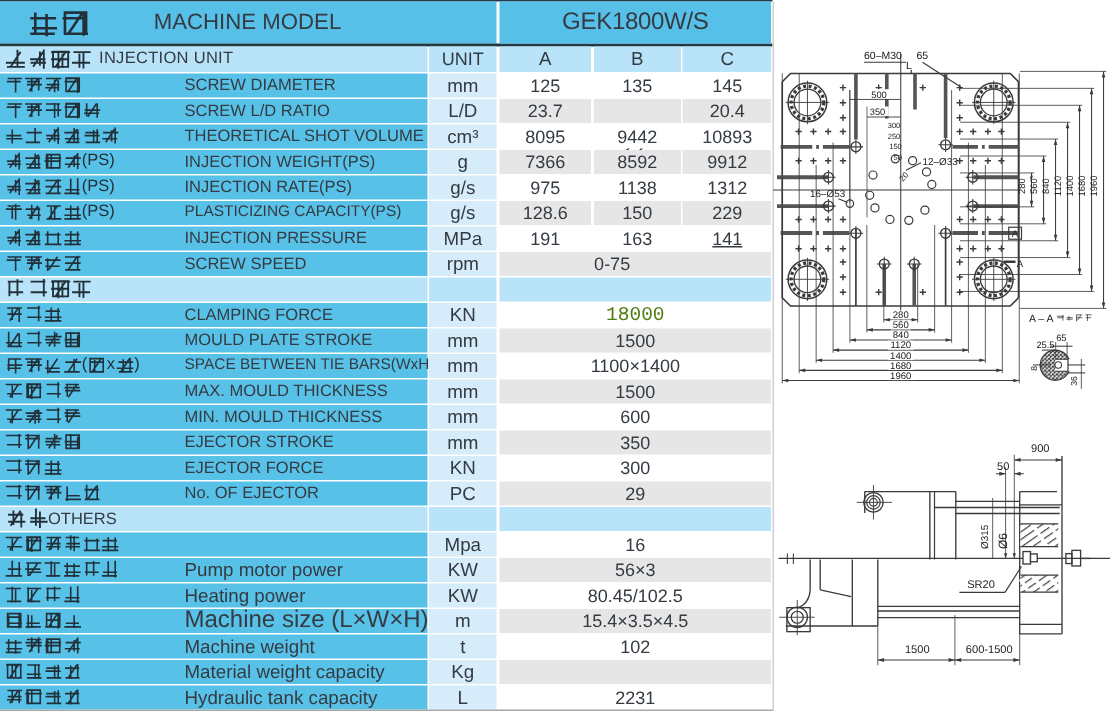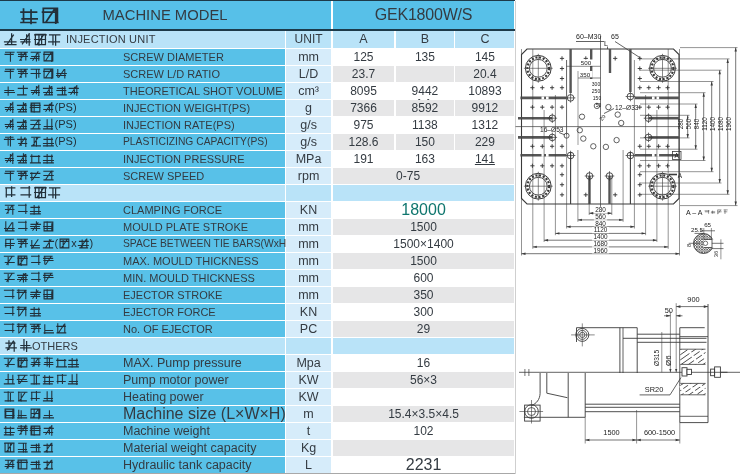--- a/index.html
+++ b/index.html
@@ -309,21 +309,21 @@
         </svg>
         <svg width="12.9" height="13" viewBox="0 0 12.5 12.5" style="flex:none">
           <path d="M1.4 10.5H11.0 M1.9 4.2H10.1 M1.4 8.2H11.1 M5.0 2.4V10.7 M9.5 2.8V10.5" fill="none" stroke="#22303a" stroke-width="1.04" stroke-linecap="square"></path>
         </svg>
       </span>
     </div>
 <div style="position:absolute;left:123.0px;top:201.9px;width:165.0px;height:15.9px;display:flex;align-items:center;justify-content:flex-start;font-size:11px;color:#343b42;white-space:nowrap">CLAMPING FORCE</div>
 <div style="position:absolute;left:285.8px;top:201.9px;width:45.5px;height:15.9px;background:#d6ecfa;"></div>
 <div style="position:absolute;left:285.8px;top:201.9px;width:45.5px;height:15.9px;display:flex;align-items:center;justify-content:center;font-size:12.5px;color:#343b42;">KN</div>
 <div style="position:absolute;left:332.6px;top:201.9px;width:181.9px;height:15.9px;background:#ffffff;"></div>
-<div style="position:absolute;left:332.6px;top:201.9px;width:181.9px;height:15.9px;display:flex;align-items:center;justify-content:center;font-size:16px;color:#0f766e;">18000</div>
+<div style="position:absolute;left:332.6px;top:201.9px;width:181.9px;height:15.9px;display:flex;align-items:center;justify-content:center;font-size:13px;color:#4d7c0f;font-family:Liberation Mono, monospace;">18000</div>
 
 <div style="position:absolute;left:0.0px;top:218.9px;width:284.5px;height:15.9px;background:#58c1e8;"></div>
 <div style="position:absolute;left:3.0px;top:218.9px;width:120.0px;height:15.9px;display:flex;align-items:center;justify-content:flex-start;font-size:13px;color:#343b42;">
       <span style="display:inline-flex;align-items:center;color:#22303a">
         <svg width="12.9" height="13" viewBox="0 0 12.5 12.5" style="flex:none">
           <path d="M2.4 10.5H10.7 M1.5 8.2H10.8 M9.5 2.6V9.9 M2.7 1.6V10.2 M8.7 2.5L3.7 10.0" fill="none" stroke="#22303a" stroke-width="1.04" stroke-linecap="square"></path>
         </svg>
         <svg width="12.9" height="13" viewBox="0 0 12.5 12.5" style="flex:none">
           <path d="M2.5 2.2H9.9 M2.6 8.2H10.7 M9.5 1.3V10.2" fill="none" stroke="#22303a" stroke-width="1.04" stroke-linecap="square"></path>
         </svg>
@@ -364,21 +364,21 @@
         <svg width="12.9" height="13" viewBox="0 0 12.5 12.5" style="flex:none">
           <path d="M2.4 4.2H10.9 M1.3 8.2H11.0 M2.7 10.5H10.3 M9.5 1.9V10.0 M5.0 2.9V10.4 M8.7 2.5L3.7 10.0" fill="none" stroke="#22303a" stroke-width="1.04" stroke-linecap="square"></path>
         </svg>
         <span style="font-size:11px;position:relative;top:-1.0px">)</span>
       </span>
     </div>
 <div style="position:absolute;left:123.0px;top:235.9px;width:165.0px;height:15.9px;display:flex;align-items:center;justify-content:flex-start;font-size:10.3px;color:#343b42;white-space:nowrap">SPACE BETWEEN TIE BARS(WxH)</div>
 <div style="position:absolute;left:285.8px;top:235.9px;width:45.5px;height:15.9px;background:#d6ecfa;"></div>
 <div style="position:absolute;left:285.8px;top:235.9px;width:45.5px;height:15.9px;display:flex;align-items:center;justify-content:center;font-size:12.5px;color:#343b42;">mm</div>
 <div style="position:absolute;left:332.6px;top:235.9px;width:181.9px;height:15.9px;background:#ffffff;"></div>
-<div style="position:absolute;left:332.6px;top:235.9px;width:181.9px;height:15.9px;display:flex;align-items:center;justify-content:center;font-size:12px;color:#343b42;">1500×1400</div>
+<div style="position:absolute;left:332.6px;top:235.9px;width:181.9px;height:15.9px;display:flex;align-items:center;justify-content:center;font-size:12px;color:#343b42;">1100×1400</div>
 
 <div style="position:absolute;left:0.0px;top:252.9px;width:284.5px;height:15.9px;background:#58c1e8;"></div>
 <div style="position:absolute;left:3.0px;top:252.9px;width:120.0px;height:15.9px;display:flex;align-items:center;justify-content:flex-start;font-size:13px;color:#343b42;">
       <span style="display:inline-flex;align-items:center;color:#22303a">
         <svg width="12.9" height="13" viewBox="0 0 12.5 12.5" style="flex:none">
           <path d="M2.2 8.2H10.9 M1.3 2.2H10.7 M5.0 3.3V10.4 M8.7 2.5L3.7 10.0" fill="none" stroke="#22303a" stroke-width="1.04" stroke-linecap="square"></path>
         </svg>
         <svg width="12.9" height="13" viewBox="0 0 12.5 12.5" style="flex:none">
           <path d="M2.7 2.2H10.5 M1.8 4.2H10.9 M5.0 1.9V11.1 M2.7 3.1V9.7 M2.0 2.0H10.5V10.5H2.0Z M8.7 2.5L3.7 10.0" fill="none" stroke="#22303a" stroke-width="1.04" stroke-linecap="square"></path>
         </svg>
@@ -519,21 +519,20 @@
           <path d="M2.1 8.2H10.5 M2.3 2.2H9.9 M2.7 6.2H10.4 M5.0 1.3V9.7 M7.2 1.9V10.5" fill="none" stroke="#22303a" stroke-width="1.04" stroke-linecap="square"></path>
         </svg>
         <svg width="12.9" height="13" viewBox="0 0 12.5 12.5" style="flex:none">
           <path d="M1.7 4.2H10.4 M1.4 10.5H11.1 M2.7 2.6V9.8 M9.5 3.4V9.6" fill="none" stroke="#22303a" stroke-width="1.04" stroke-linecap="square"></path>
         </svg>
         <svg width="12.9" height="13" viewBox="0 0 12.5 12.5" style="flex:none">
           <path d="M1.4 10.5H11.0 M1.9 4.2H10.1 M1.4 8.2H11.1 M5.0 2.4V10.7 M9.5 2.8V10.5" fill="none" stroke="#22303a" stroke-width="1.04" stroke-linecap="square"></path>
         </svg>
       </span>
     </div>
-<div style="position:absolute;left:123.0px;top:354.8px;width:165.0px;height:15.9px;display:flex;align-items:center;justify-content:flex-start;font-size:12.5px;color:#343b42;white-space:nowrap">MAX. Pump pressure</div>
 <div style="position:absolute;left:285.8px;top:354.8px;width:45.5px;height:15.9px;background:#d6ecfa;"></div>
 <div style="position:absolute;left:285.8px;top:354.8px;width:45.5px;height:15.9px;display:flex;align-items:center;justify-content:center;font-size:12.5px;color:#343b42;">Mpa</div>
 <div style="position:absolute;left:332.6px;top:354.8px;width:181.9px;height:15.9px;background:#ffffff;"></div>
 <div style="position:absolute;left:332.6px;top:354.8px;width:181.9px;height:15.9px;display:flex;align-items:center;justify-content:center;font-size:12px;color:#343b42;">16</div>
 
 <div style="position:absolute;left:0.0px;top:371.8px;width:284.5px;height:15.9px;background:#58c1e8;"></div>
 <div style="position:absolute;left:3.0px;top:371.8px;width:120.0px;height:15.9px;display:flex;align-items:center;justify-content:flex-start;font-size:13px;color:#343b42;">
       <span style="display:inline-flex;align-items:center;color:#22303a">
         <svg width="12.9" height="13" viewBox="0 0 12.5 12.5" style="flex:none">
           <path d="M1.3 10.5H10.9 M2.7 6.2H9.9 M5.0 1.3V10.6 M9.5 2.1V10.6" fill="none" stroke="#22303a" stroke-width="1.04" stroke-linecap="square"></path>
@@ -575,20 +574,21 @@
         </svg>
         <svg width="12.9" height="13" viewBox="0 0 12.5 12.5" style="flex:none">
           <path d="M1.4 10.5H10.1 M2.2 8.2H10.1 M5.0 1.6V10.3 M9.5 1.3V11.0" fill="none" stroke="#22303a" stroke-width="1.04" stroke-linecap="square"></path>
         </svg>
       </span>
     </div>
 <div style="position:absolute;left:123.0px;top:388.8px;width:165.0px;height:15.9px;display:flex;align-items:center;justify-content:flex-start;font-size:12.5px;color:#343b42;white-space:nowrap">Heating power</div>
 <div style="position:absolute;left:285.8px;top:388.8px;width:45.5px;height:15.9px;background:#d6ecfa;"></div>
 <div style="position:absolute;left:285.8px;top:388.8px;width:45.5px;height:15.9px;display:flex;align-items:center;justify-content:center;font-size:12.5px;color:#343b42;">KW</div>
 <div style="position:absolute;left:332.6px;top:388.8px;width:181.9px;height:15.9px;background:#ffffff;"></div>
+<div style="position:absolute;left:332.6px;top:388.8px;width:181.9px;height:15.9px;display:flex;align-items:center;justify-content:center;font-size:12px;color:#343b42;">80.45/102.5</div>
 
 <div style="position:absolute;left:0.0px;top:405.8px;width:284.5px;height:15.9px;background:#58c1e8;"></div>
 <div style="position:absolute;left:3.0px;top:405.8px;width:120.0px;height:15.9px;display:flex;align-items:center;justify-content:flex-start;font-size:13px;color:#343b42;">
       <span style="display:inline-flex;align-items:center;color:#22303a">
         <svg width="12.9" height="13" viewBox="0 0 12.5 12.5" style="flex:none">
           <path d="M2.6 8.2H10.8 M2.1 10.5H10.7 M1.9 4.2H10.3 M9.5 2.7V11.1 M2.7 3.5V10.0 M2.0 2.0H10.5V10.5H2.0Z" fill="none" stroke="#22303a" stroke-width="1.04" stroke-linecap="square"></path>
         </svg>
         <svg width="12.9" height="13" viewBox="0 0 12.5 12.5" style="flex:none">
           <path d="M2.1 8.2H9.7 M1.5 10.5H10.3 M5.0 3.5V10.7 M2.7 3.2V10.9" fill="none" stroke="#22303a" stroke-width="1.04" stroke-linecap="square"></path>
         </svg>
@@ -665,21 +665,21 @@
         </svg>
         <svg width="12.9" height="13" viewBox="0 0 12.5 12.5" style="flex:none">
           <path d="M2.2 10.5H10.2 M1.8 4.2H9.9 M9.5 2.1V9.6 M5.0 3.0V10.8 M8.7 2.5L3.7 10.0" fill="none" stroke="#22303a" stroke-width="1.04" stroke-linecap="square"></path>
         </svg>
       </span>
     </div>
 <div style="position:absolute;left:123.0px;top:456.8px;width:165.0px;height:15.9px;display:flex;align-items:center;justify-content:flex-start;font-size:12.5px;color:#343b42;white-space:nowrap">Hydraulic tank capacity</div>
 <div style="position:absolute;left:285.8px;top:456.8px;width:45.5px;height:15.9px;background:#d6ecfa;"></div>
 <div style="position:absolute;left:285.8px;top:456.8px;width:45.5px;height:15.9px;display:flex;align-items:center;justify-content:center;font-size:12.5px;color:#343b42;">L</div>
 <div style="position:absolute;left:332.6px;top:456.8px;width:181.9px;height:15.9px;background:#ffffff;"></div>
-<div style="position:absolute;left:332.6px;top:456.8px;width:181.9px;height:15.9px;display:flex;align-items:center;justify-content:center;font-size:16px;color:#343b42;">2231</div>
+<div style="position:absolute;left:332.6px;top:456.8px;width:181.9px;height:15.9px;display:flex;align-items:center;justify-content:center;font-size:12px;color:#343b42;">2231</div>
 <div style="position:absolute;left:0;top:472.9px;width:516px;height:1.1px;background:#a8a8a8"></div>
 <div style="position:absolute;left:515.2px;top:1px;width:1px;height:473px;background:#cfcfcf"></div>
 <svg style="position:absolute;left:515px;top:30px" width="225" height="240" viewBox="515 30 225 240" preserveAspectRatio="none">
       <path d="M527.0 49H673.5L679 54.5V198.5L673.5 204H527.0L521.5 198.5V54.5Z" fill="none" stroke="#3b3b3b" stroke-width="1.1"></path>
       <line x1="515.5" y1="126.6" x2="692.0" y2="126.6" stroke="#3b3b3b" stroke-width="0.7"></line>
       <line x1="600.5" y1="36.0" x2="600.5" y2="218.0" stroke="#3b3b3b" stroke-width="0.7"></line>
       <circle cx="538.3" cy="68.3" r="12.9" fill="none" stroke="#3b3b3b" stroke-width="1"></circle>
       <circle cx="538.3" cy="68.3" r="10.9" fill="none" stroke="#3b3b3b" stroke-width="2.2" stroke-dasharray="2 1.7"></circle>
       <circle cx="538.3" cy="68.3" r="8.9" fill="none" stroke="#3b3b3b" stroke-width="0.9"></circle>
       <line x1="523.8" y1="68.3" x2="552.8" y2="68.3" stroke="#3b3b3b" stroke-width="0.6"></line>

